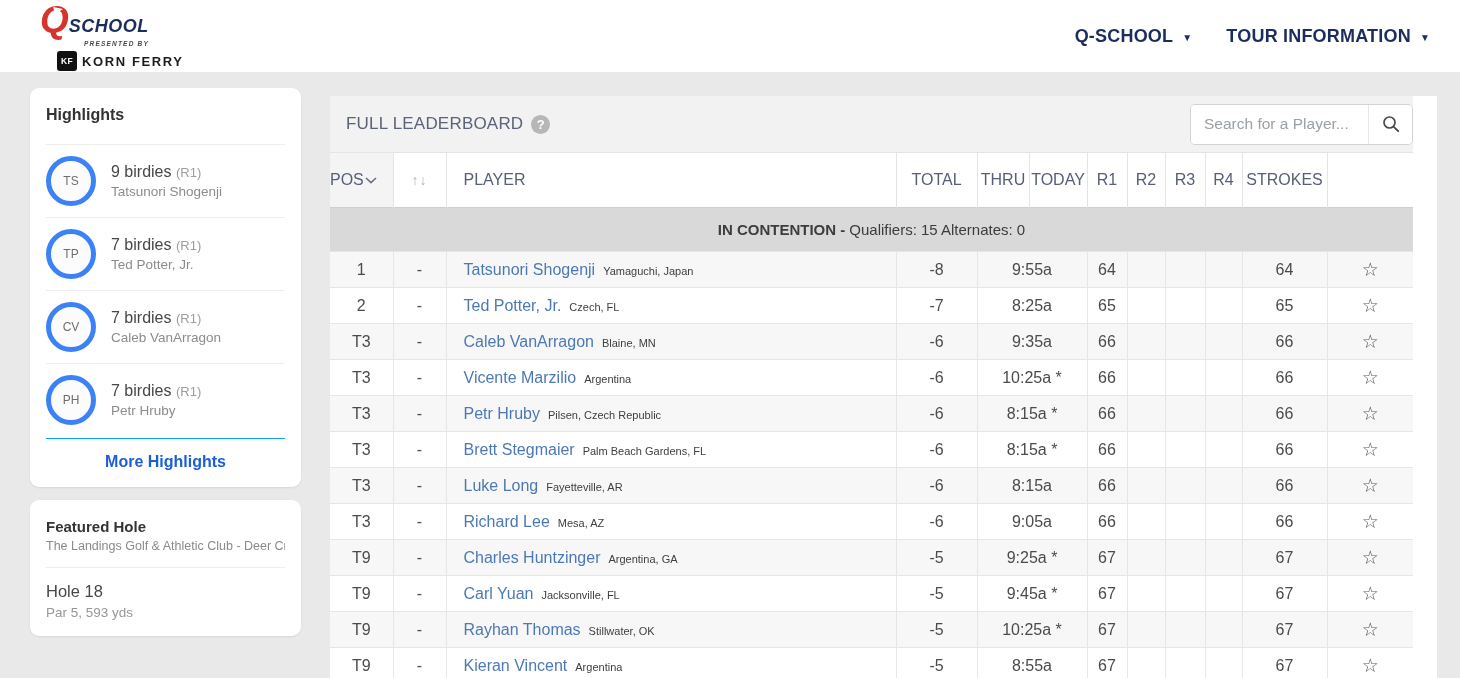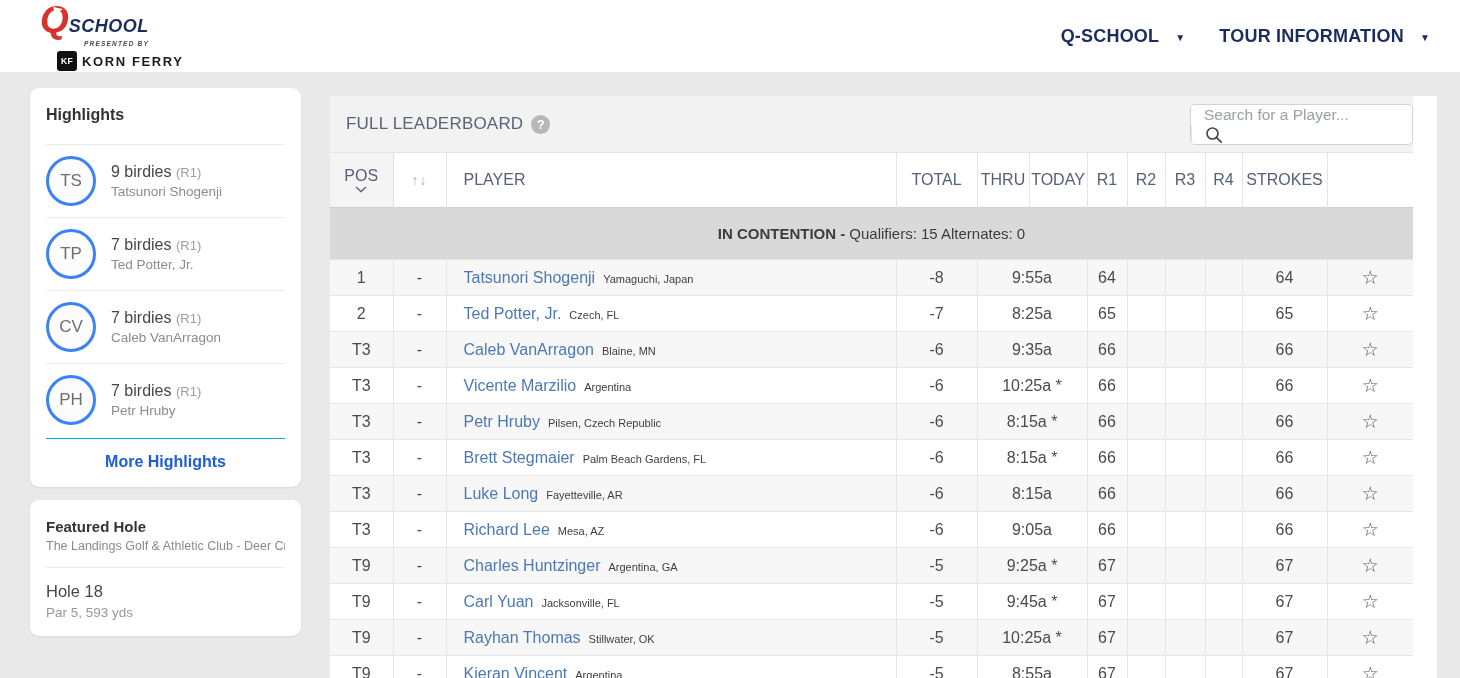--- a/index.html
+++ b/index.html
@@ -34,40 +34,40 @@
   }
   .logo-sponsor { display:flex; align-items:center; gap:5px; margin-left:17px; }
   .kf-box {
     width:20px; height:20px; background:#111; color:#fff; border-radius:3px;
     display:inline-flex; align-items:center; justify-content:center;
     font-size:8.5px; font-weight:800; letter-spacing:0.3px;
   }
   .kf-text { font-size:13px; font-weight:800; letter-spacing:1.6px; color:#1c1c1c; }
   .topnav { display:flex; align-items:center; gap:34px; }
   .nav-item {
-    display:flex; align-items:center; gap:16px; color:var(--navy,#1b2d5c);
+    display:flex; align-items:center; gap:9px; color:var(--navy,#1b2d5c);
     font-size:18px; font-weight:700; letter-spacing:0.2px; cursor:pointer;
   }
   .nav-item .caret { font-size:10px; padding-top:2px; }
   
   .content { display:flex; gap:29px; padding:16px 23px 0 30px; }
   .sidebar { width:271px; flex:none; }
   .card {
     background:#fff; border-radius:9px; box-shadow:0 1px 2px rgba(0,0,0,.08);
     padding:18px 16px 16px; margin-bottom:13px;
   }
   .card h3 { font-size:16px; color:#333; font-weight:700; margin-bottom:20px; }
   .hl-item {
     display:flex; align-items:center; gap:15px; padding:11px 0;
     border-top:1px solid #ededed; cursor:pointer;
   }
   .avatar {
     width:50px; height:50px; flex:none; border-radius:50%;
-    border:3px solid #3b82f6; background:#fcfcfc; color:#6e6e6e;
-    display:inline-flex; align-items:center; justify-content:center; font-size:17px;
+    border:5px solid #3b82f6; background:#fcfcfc; color:#6e6e6e;
+    display:inline-flex; align-items:center; justify-content:center; font-size:12px;
   }
   .hl-text { display:flex; flex-direction:column; gap:3px; }
   .hl-stat .stat { font-size:16px; color:#474747; }
   .hl-stat .round { font-size:13px; color:#9d9d9d; }
   .hl-name { font-size:13.5px; color:#8c8c8c; }
   .more-wrap { border-top:1px solid #0ea5e9; padding-top:14px; margin-top:2px; text-align:center; }
   .more-link {
     color:var(--link-blue,#1b5ed8); font-size:16px; font-weight:700;
     text-decoration:none; cursor:pointer;
   }
@@ -90,43 +90,43 @@
   }
   .ph-left { display:flex; align-items:center; gap:8px; }
   .lb-title { font-size:17px; color:#5a6378; letter-spacing:0.2px; }
   .q-icon {
     width:19px; height:19px; border-radius:50%; background:#b7b7b7; color:#fff;
     font-size:13px; font-weight:700; display:inline-flex; align-items:center;
     justify-content:center; cursor:pointer;
   }
   .search {
     background:#fff; border:1px solid #d2d2d2; border-radius:5px; height:41px;
-    width:223px; display:flex; align-items:stretch; overflow:hidden;flex-direction:column;
+    width:223px; display:flex; align-items:stretch; overflow:hidden;
   }
   .search input {
     border:none; outline:none; flex:1; padding:0 10px 0 13px; font-size:15.5px;
     color:#444; font-family:inherit; min-width:0;
   }
   .search input::placeholder { color:#9aa0a6; }
   .search-btn {
     border:none; background:#fff; border-left:1px solid #e6e6e6; width:44px;
     display:flex; align-items:center; justify-content:center; cursor:pointer;
   }
   table { border-collapse:collapse; table-layout:fixed; width:1083px; }
   thead th {
     height:55px; font-weight:400; font-size:16px; color:var(--header-text,#565f78);
     background:#fff; border-left:1px solid #e4e4e4; border-top:1px solid #e4e4e4;
     text-align:center; cursor:pointer;
   }
   thead th:first-child { border-left:none; background:#f4f4f5; }
   th.c-player-h { text-align:left; padding-left:17px; }
-  .pos-head { display:flex; flex-direction:column; align-items:center; gap:1px; }
+  .pos-head { display:flex; flex-direction:row; align-items:center; gap:1px; }
   .sort-arrows { color:#b3b3b3; font-size:14px; letter-spacing:1px; }
   .section-row td {
-    height:52px; background:var(--band-gray,#d9d9d9); text-align:center;
+    height:44px; background:var(--band-gray,#d9d9d9); text-align:center;
     font-size:15px; color:#3c3c3c; border-top:1px solid #cfcfcf;
   }
   .section-row b { font-weight:700; margin-right:4px; }
   tr.data-row { height:36px; }
   tr.data-row.stripe { background:#f7f7f8; }
   tr.data-row td {
     border-left:1px solid #e6e6e6; border-top:1px solid #e6e6e6;
     font-size:16px; color:#4b4b4b; text-align:center;
   }
   tr.data-row td:first-child { border-left:none; }

